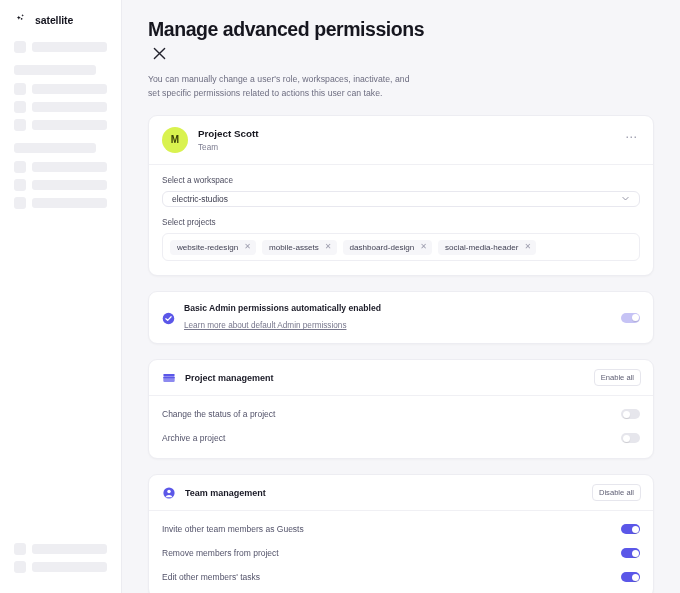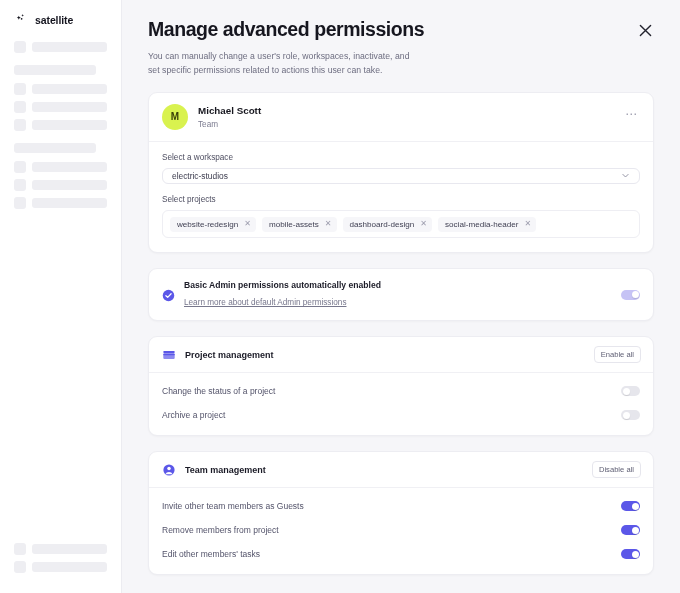--- a/index.html
+++ b/index.html
@@ -33,21 +33,21 @@
   .sidebar-spring { flex: 1 1 auto; }
 
   
   .main {
     flex: 1 1 auto; height: 593px;
     background: #f6f6f9;
     padding: 18px 26px 0 26px;
     position: relative;
     overflow: hidden;
   }
-  .header-row { display: flex; align-items: flex-start; justify-content: space-between; }
+  .header-row { display: flex; align-items: flex-start; justify-content: space-between; flex-direction: column; }
   .page-title { font-size: 19.5px; font-weight: 700; color: #16161f; letter-spacing: -.45px; line-height: 1.2; }
   .close-btn {
     width: 22px; height: 22px; border: none; background: transparent;
     display: flex; align-items: center; justify-content: center; cursor: pointer;
     margin-top: 1px; margin-right: -2px;
   }
   .subtitle {
     margin-top: 9px; font-size: 8.7px; line-height: 1.52; color: #6d6d80;
     max-width: 262px; letter-spacing: .02px;
   }
@@ -224,21 +224,21 @@
         </svg>
       </button>
     </div>
 
     <p class="subtitle">You can manually change a user's role, workspaces, inactivate, and set specific permissions related to actions this user can take.</p>
 
     <section class="card">
       <div class="user-head">
         <div class="avatar">M</div>
         <div class="user-meta">
-          <div class="user-name">Michael Scott</div>
+          <div class="user-name">Project Scott</div>
           <div class="user-role">Team</div>
         </div>
         <button class="kebab">⋯</button>
       </div>
       <div class="divider"></div>
 
       <div class="card-body">
         <div class="field-label">Select a workspace</div>
         <div class="select-box">
           <span class="select-value">electric-studios</span>

